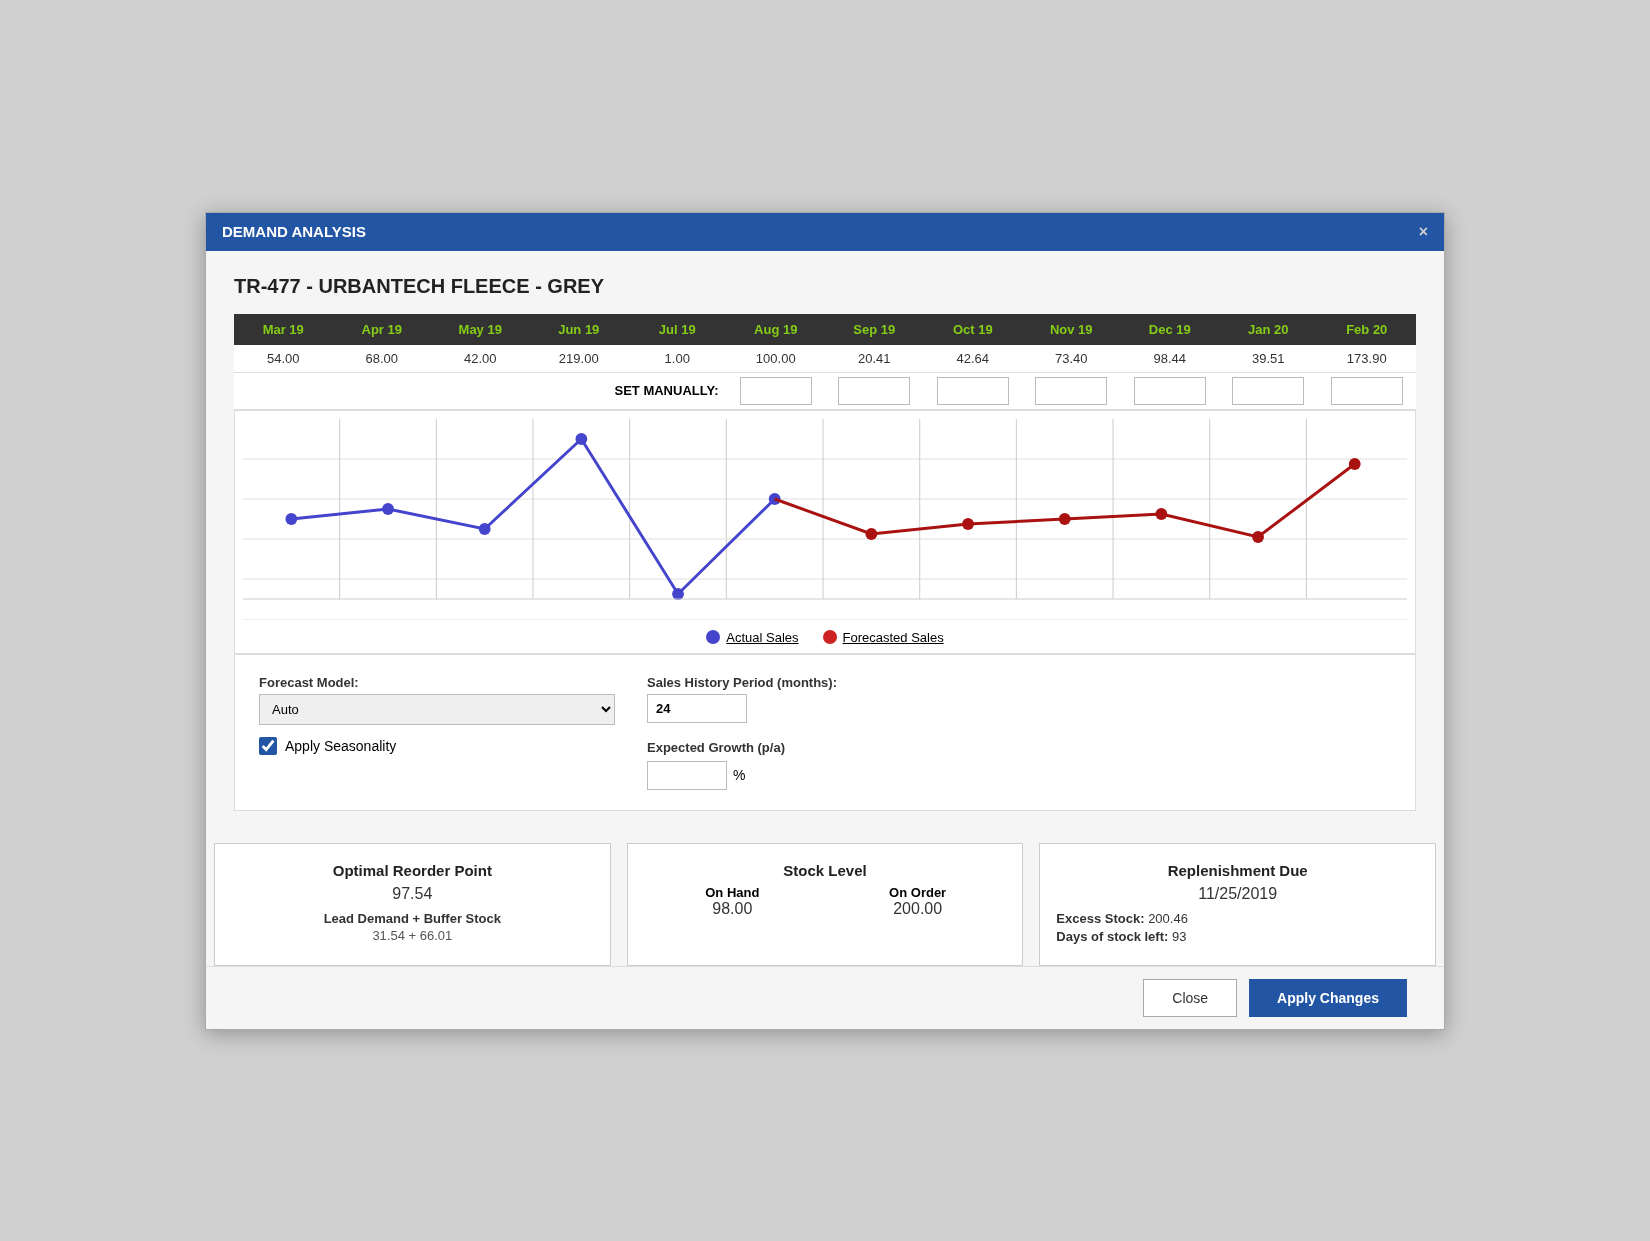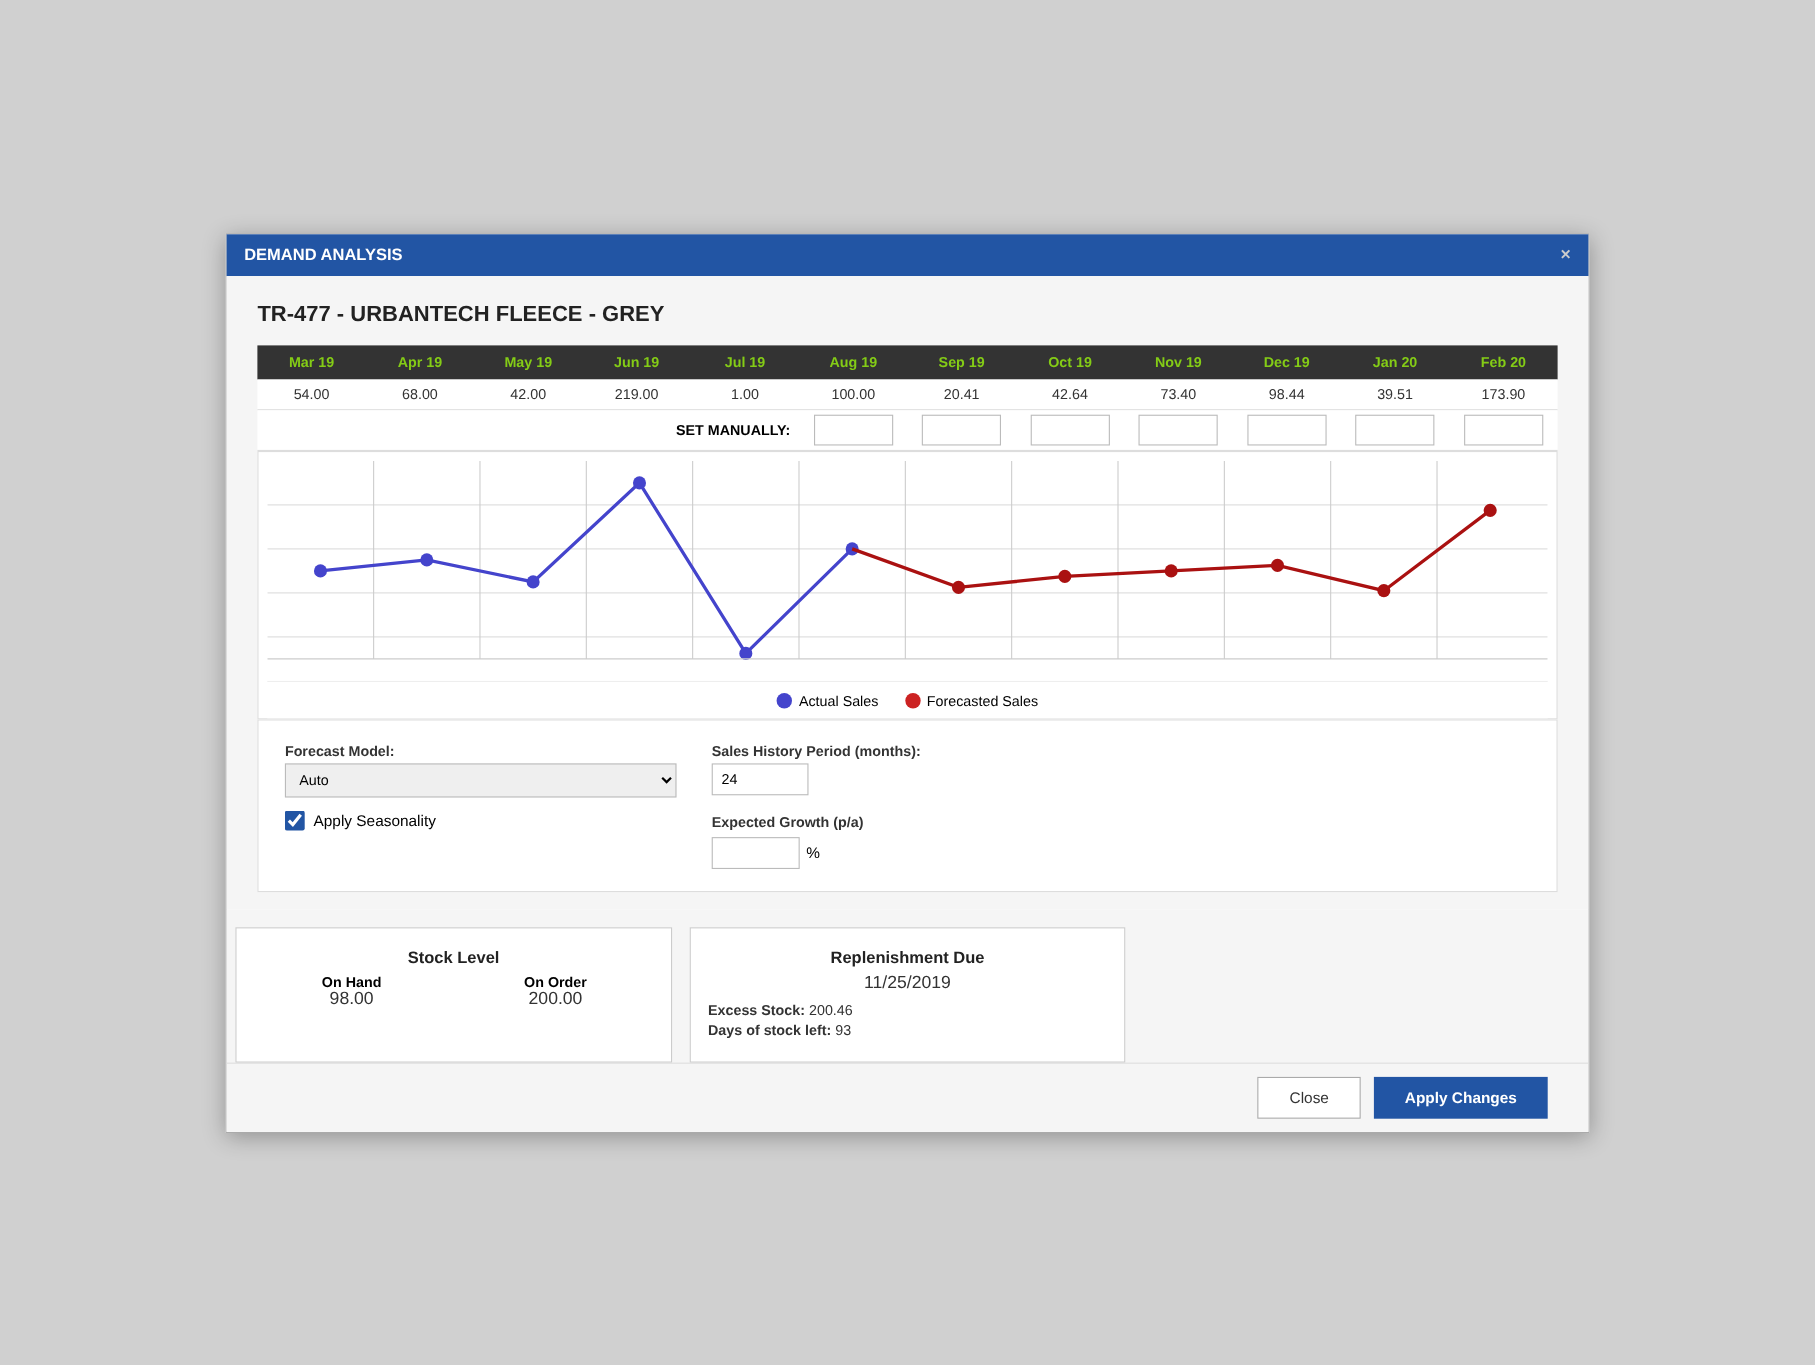--- a/index.html
+++ b/index.html
@@ -95,20 +95,21 @@
       display: flex;
       justify-content: center;
       align-items: center;
     }
     
     .chart-container {
       background: #fff;
       border: 1px solid #ddd;
       padding: 8px 8px 0 8px;
       position: relative;
+      text-decoration: underline;
     }
     svg.chart {
       width: 100%;
       height: 200px;
       display: block;
     }
     .chart-legend {
       display: flex;
       justify-content: center;
       align-items: center;
@@ -423,37 +424,43 @@
             <option>Linear Regression</option>
           </select>
           <div class="seasonality-row">
             <input type="checkbox" class="checkbox" checked="" style="">
             <span>Apply Seasonality</span>
           </div>
         </div>
 
         <div class="control-group">
           <label class="control-label">Sales History Period (months):</label>
-          <input class="control-input" type="text" value="24" style="width: 88px;">
+          <input class="control-input" type="text" value="24" style="width: 100px; font-weight: bold;">
           <div style="margin-top:12px;">
             <label class="control-label">Expected Growth (p/a)</label>
             <div class="expected-growth-row" style="margin-top:6px;">
               <input class="expected-growth-input" type="text" value="" style="">
               <span>%</span>
             </div>
           </div>
         </div>
 
       </div>
     </div>
 
   </div>
 
   <div class="cards-section">
 
+    <div class="card">
+      <div class="card-title">Optimal Reorder Point</div>
+      <div class="card-main-value">97.54</div>
+      <div class="card-sub-label">Lead Demand + Buffer Stock</div>
+      <div class="card-sub-value">31.54 + 66.01</div>
+    </div>
 
     <div class="card">
       <div class="card-title">Stock Level</div>
       <div class="card-stock-grid">
         <div class="card-stock-col">
           <span class="stock-label">On Hand</span>
           <span class="stock-value">98.00</span>
         </div>
         <div class="card-stock-col">
           <span class="stock-label">On Order</span>

